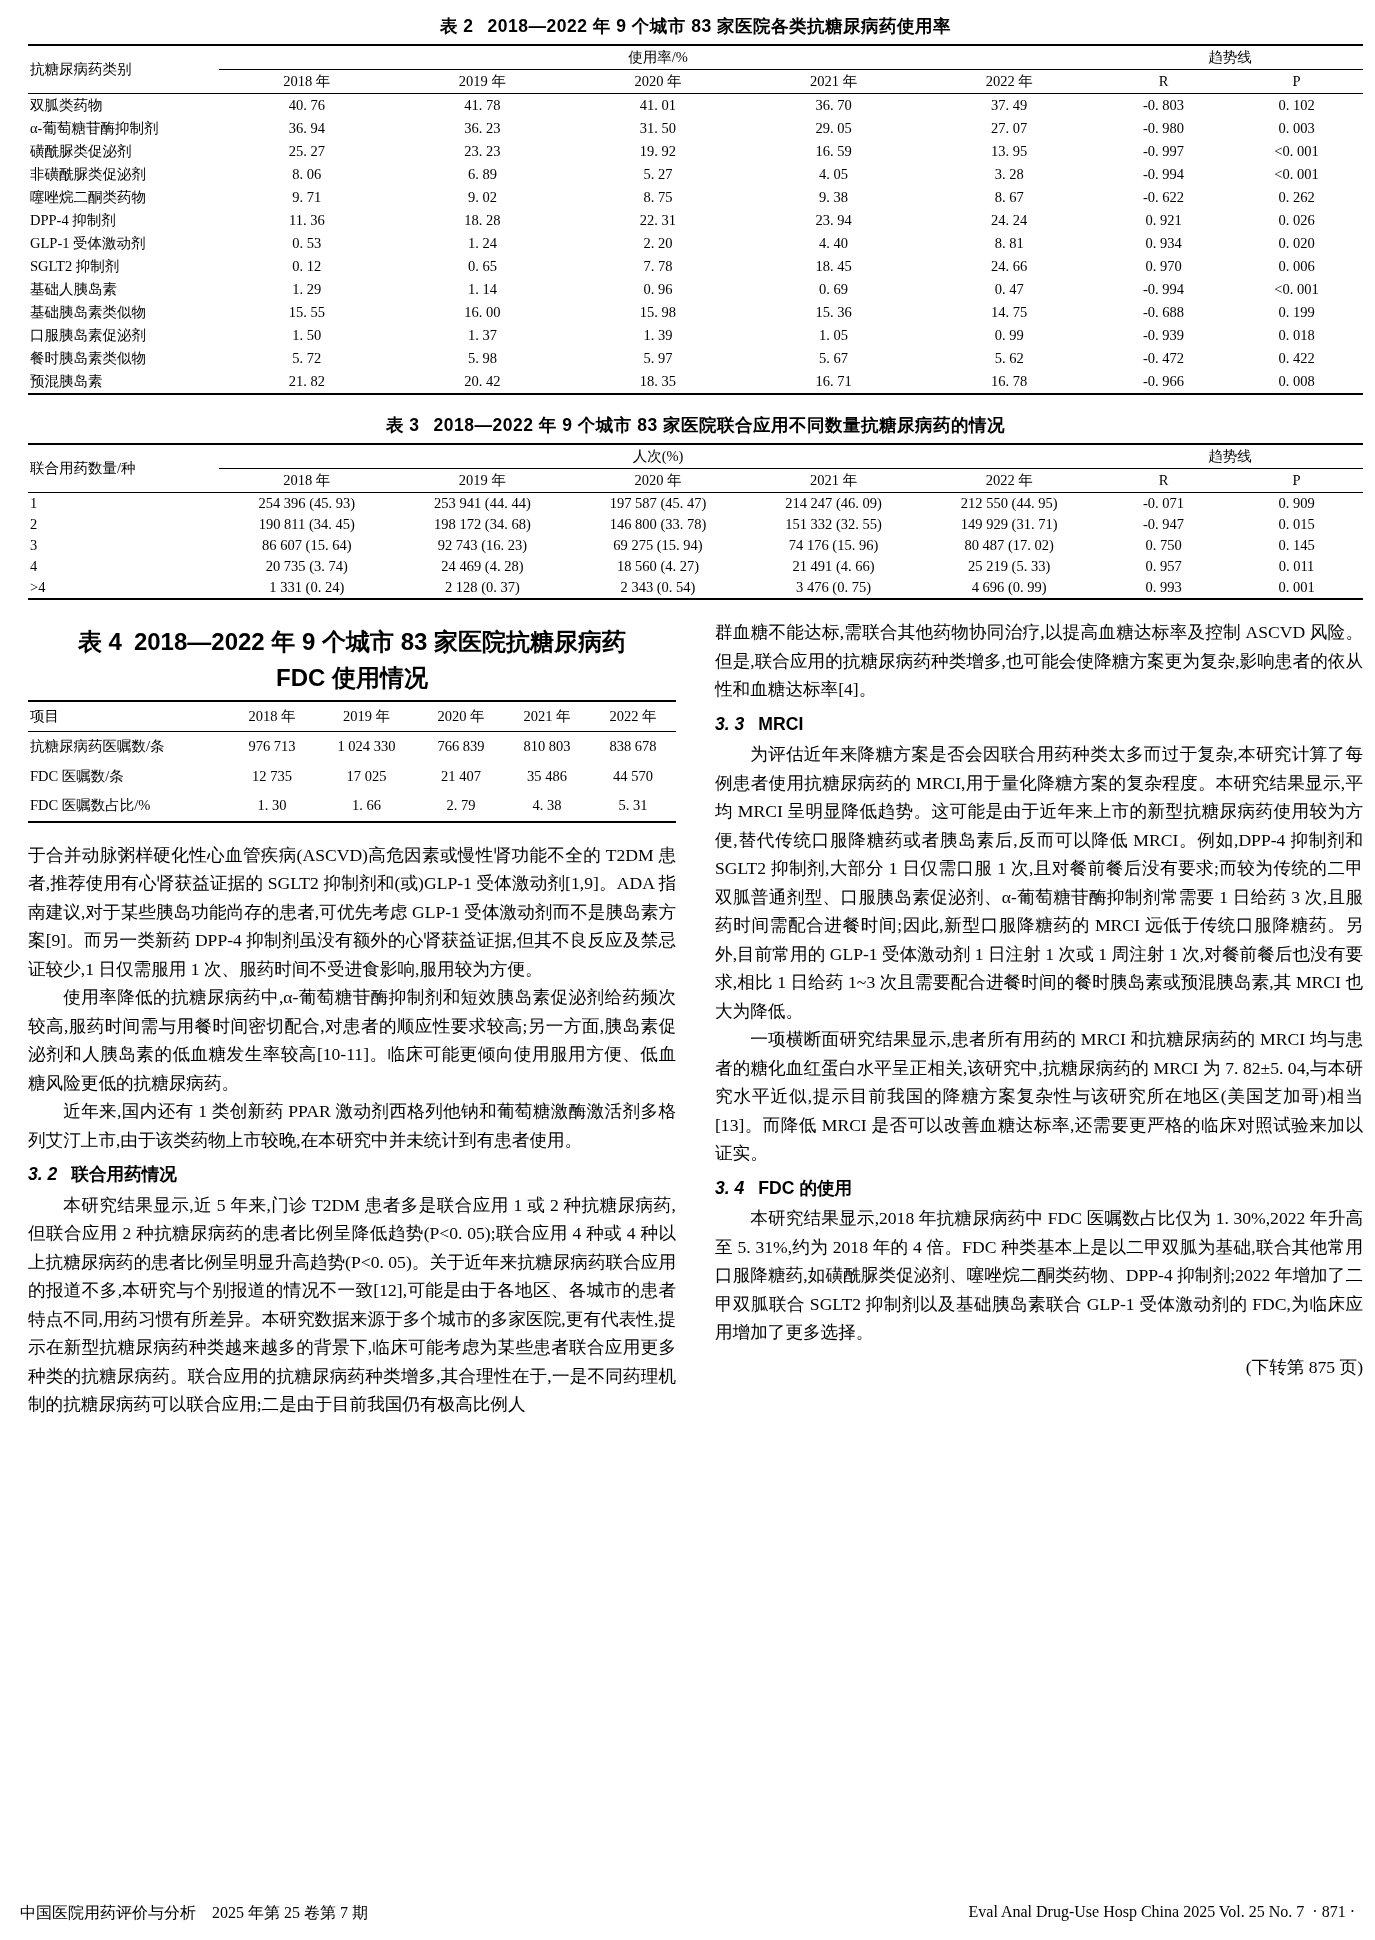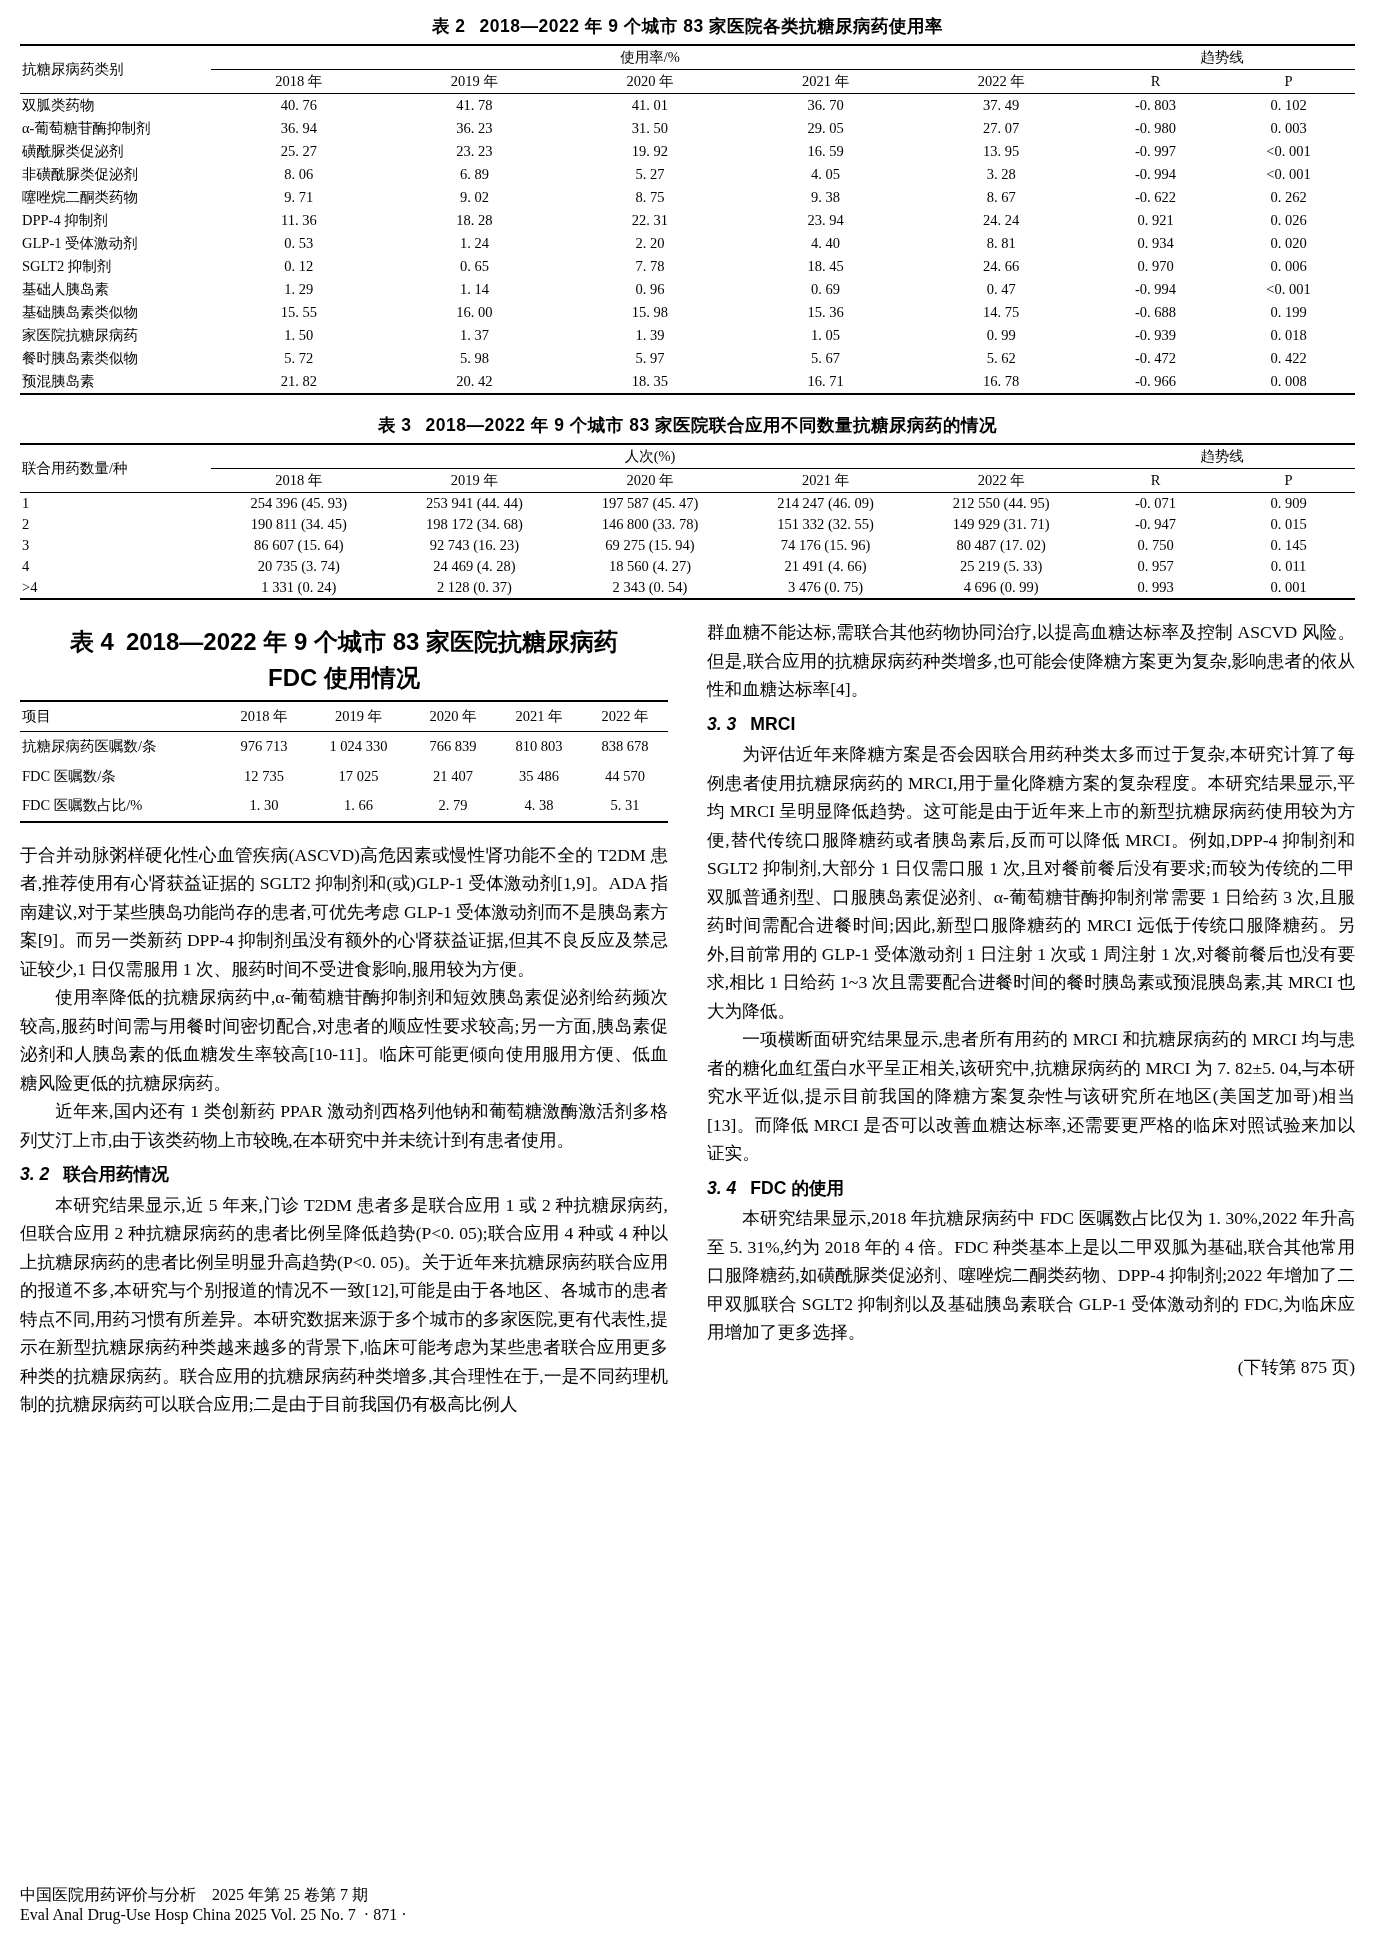--- a/index.html
+++ b/index.html
@@ -16,21 +16,21 @@
   }
   .page {
     position: relative;
     width: 1375px;
     height: 1940px;
     padding: 0;
     box-sizing: border-box;
   }
   .content {
     position: absolute;
-    left: 20px;
+    left: 28px;
     top: 14px;
     width: 1335px;
   }
 
   
   .tbl-caption {
     text-align: center;
     font-weight: bold;
     font-size: 17.5px;
     letter-spacing: 0.5px;
@@ -108,21 +108,20 @@
   
   .footer {
     position: absolute;
     left: 20px;
     right: 20px;
     bottom: 16px;
     font-size: 16px;
     font-family: "Liberation Serif", serif;
     display: flex;
     justify-content: space-between;
-    flex-direction: column;
   }
   .footer .fl { white-space: pre; }
   .footer .fr { white-space: pre; }
 </style>
 </head>
 <body>
 
 <div class="page">
 <div class="content">
 
@@ -240,21 +239,21 @@
               <td class="lbl">基础胰岛素类似物</td>
               <td>15. 55</td>
               <td>16. 00</td>
               <td>15. 98</td>
               <td>15. 36</td>
               <td>14. 75</td>
               <td>-0. 688</td>
               <td>0. 199</td>
             </tr>
       <tr>
-              <td class="lbl">家医院抗糖尿病药</td>
+              <td class="lbl">口服胰岛素促泌剂</td>
               <td>1. 50</td>
               <td>1. 37</td>
               <td>1. 39</td>
               <td>1. 05</td>
               <td>0. 99</td>
               <td>-0. 939</td>
               <td>0. 018</td>
             </tr>
       <tr>
               <td class="lbl">餐时胰岛素类似物</td>

